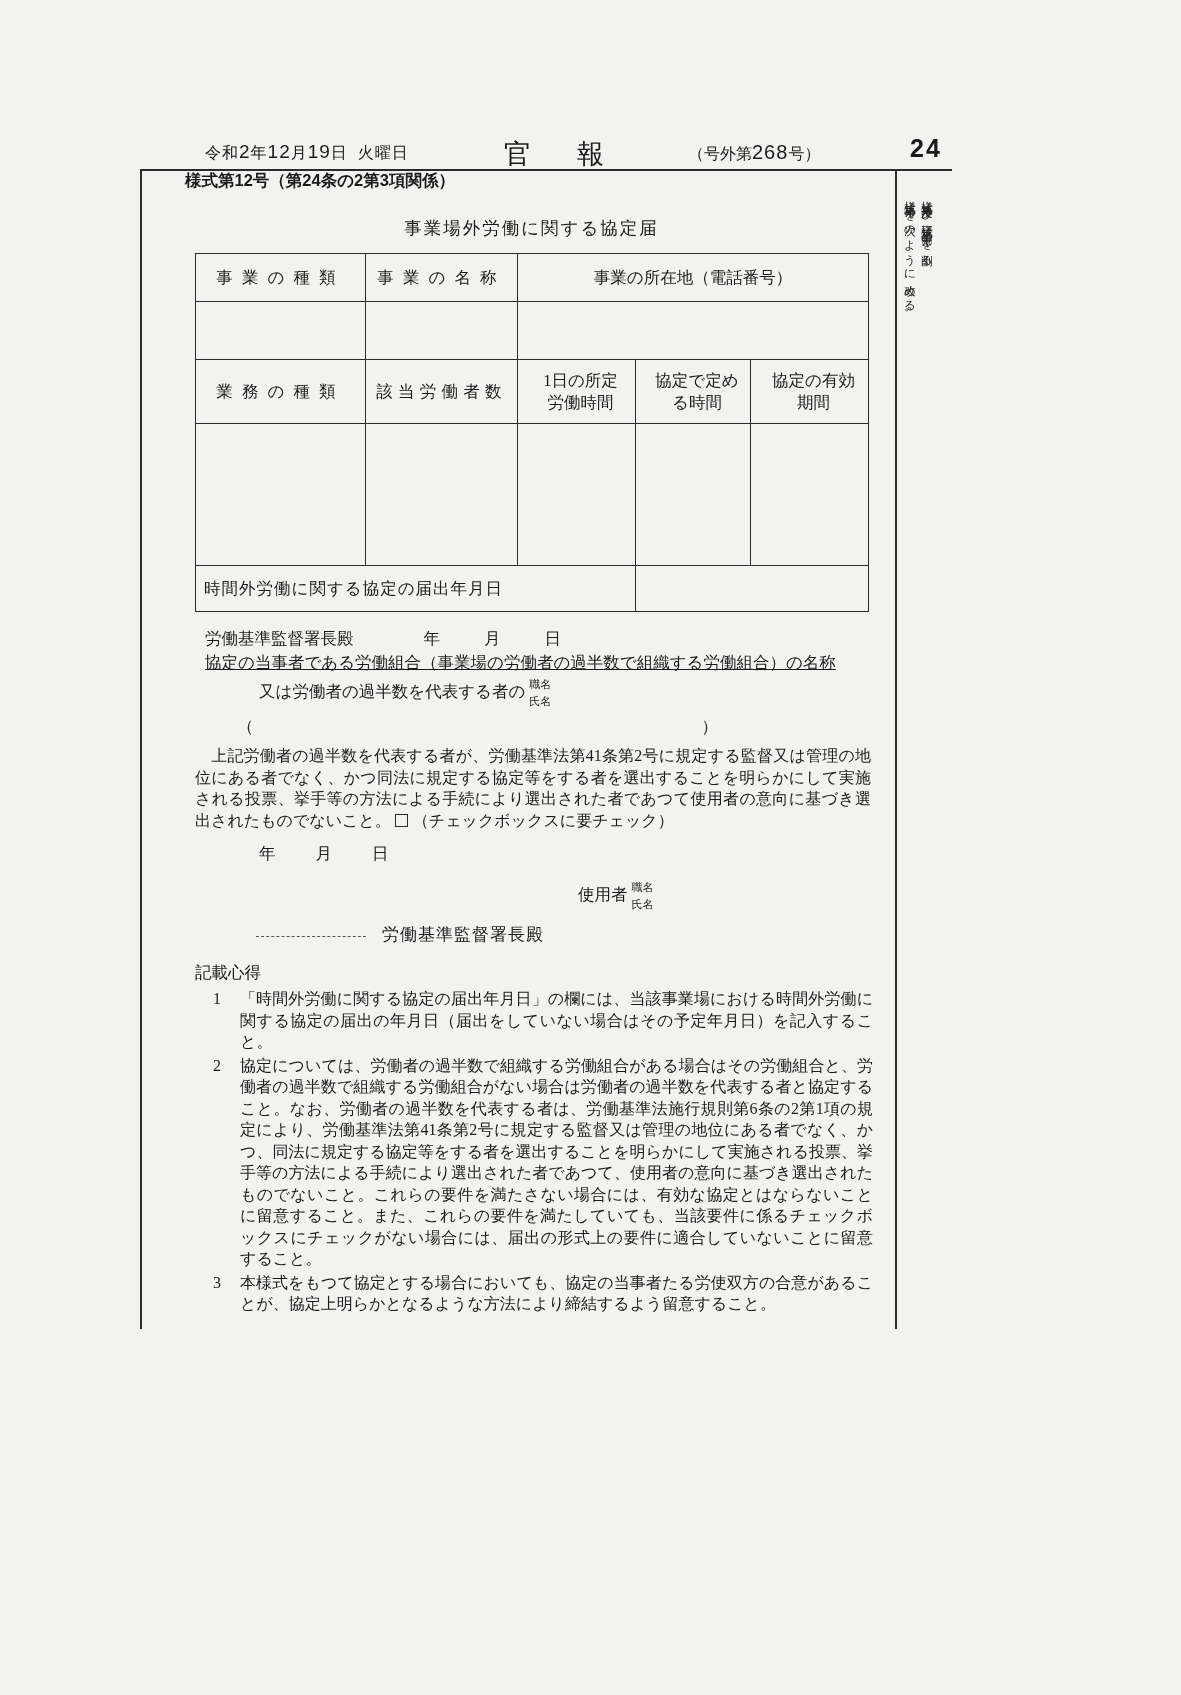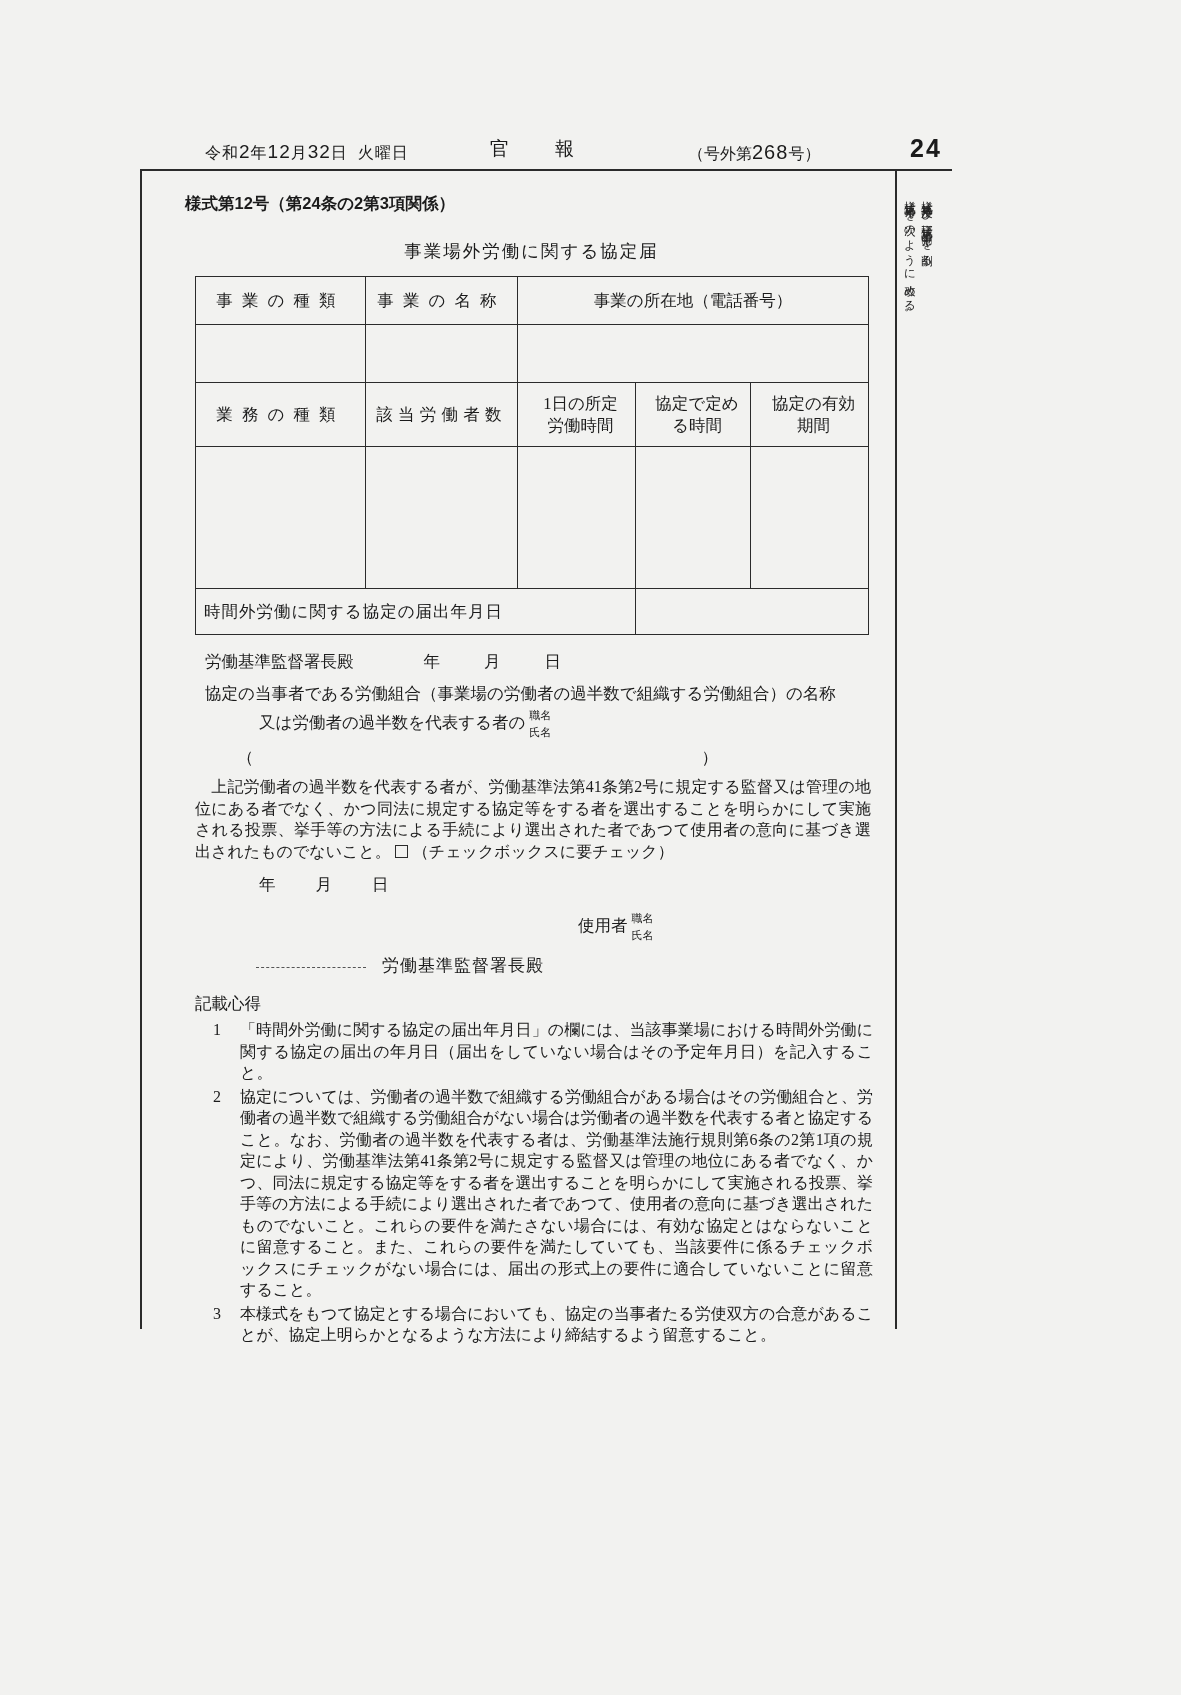--- a/index.html
+++ b/index.html
@@ -10,53 +10,53 @@
     width: 1181px; height: 1695px;
     background: #f2f2f0;
     font-family: "Liberation Serif", "DejaVu Serif", serif;
     color: #1b1b1b;
     overflow: hidden;
   }
   
   .h-date { position:absolute; left:205px; top:141px; font-size:16px; letter-spacing:1px; }
   .h-num  { font-family:"Liberation Sans","DejaVu Sans",sans-serif; font-size:19px; letter-spacing:1px; }
   .h-week { margin-left:10px; }
-  .h-title { position:absolute; left:490px; top:136px; font-size:19px; letter-spacing:46px; margin-right:-46px; }
+  .h-title { position:absolute; left:504px; top:136px; font-size:27px; letter-spacing:46px; margin-right:-46px; }
   .h-issue { position:absolute; left:688px; top:141px; font-size:16px; }
   .h-issue-num { font-family:"Liberation Sans","DejaVu Sans",sans-serif; font-size:20px; letter-spacing:1px; }
   .h-page { position:absolute; left:903px; top:134px; font-family:"Liberation Sans","DejaVu Sans",sans-serif; font-size:25px; font-weight:bold; letter-spacing:2px;margin-left:7px; }
   .h-rule { position:absolute; left:140px; top:169px; width:812px; border-top:2px solid #2b2b2b; }
   .v-left  { position:absolute; left:140px; top:169px; height:1160px; border-left:2px solid #2b2b2b; }
   .v-right { position:absolute; left:895px; top:169px; height:1160px; border-left:2px solid #2b2b2b; }
   
   .margin-note { position:absolute; left:901px; top:192px; height:430px; writing-mode:vertical-rl; font-size:11.5px; letter-spacing:1.5px; line-height:17px; color:#222; }
   .margin-note span { display:block; }
   
-  .content { position:absolute; left:141px; top:187px; width:755px; }
+  .content { position:absolute; left:141px; top:164px; width:755px; }
   .form-label { margin:6px 0 0 44px; font-family:"Liberation Sans","DejaVu Sans",sans-serif; font-weight:bold; font-size:16.5px; }
   .form-title { margin:24px 0 0 54px; width:673px; text-align:center; font-size:17.5px; letter-spacing:2px; }
   
   table.form-table { margin:13px 0 0 54px; width:673px; border-collapse:collapse; table-layout:fixed; }
   table.form-table td { border:1.8px solid #2b2b2b; font-size:16.5px; vertical-align:middle; text-align:center; padding:0; }
   tr.r1 td { height:48px; }
   tr.r2 td { height:58px; }
   tr.r3 td { height:64px; }
   tr.r4 td { height:142px; }
   tr.r5 td { height:46px; }
   .spread  { letter-spacing:0.55em; }
   .spread2 { letter-spacing:0.32em; }
   .tl { white-space:pre-line; text-align:left; padding-left:8px !important; line-height:22px; }
   .footer-label { text-align:left !important; padding-left:8px !important; letter-spacing:1px; }
   
   .bodyline { font-size:16.5px; line-height:22px; }
   .l-seiritsu { margin:16px 0 0 64px; }
   .ymd1 { margin-left:70px; }
   .ymd  { margin-left:44px; }
   .ymd2 { margin-left:40px; }
-  .l-union { margin:10px 0 0 64px; }
+  .l-union { margin:2px 0 0 64px;text-decoration:underline; }
   .l-rep { margin:2px 0 0 118px; height:38px; }
   .stacked { display:inline-block; vertical-align:middle; font-size:11px; line-height:17px; margin-left:4px; }
   .l-method { margin:3px 0 0 64px; }
   .l-paren { margin:2px 0 0 96px; }
   .paren-blank { display:inline-block; width:448px; }
   .cbx-para { margin:7px 0 0 54px; width:676px; font-size:16px; line-height:21.5px; text-align:justify; }
   .cbx { display:inline-block; width:13px; height:13px; border:1.8px solid #2b2b2b; vertical-align:-1px; margin:0 5px 0 4px; }
   .l-date2 { margin:12px 0 0 118px; }
   .l-employer { margin:14px 0 0 437px; height:38px; }
   .l-submit { margin:6px 0 0 115px; font-size:17px; letter-spacing:1px; }
@@ -65,21 +65,21 @@
   .notes-title { margin:16px 0 0 54px; font-size:16.5px; }
   .note-items { margin:4px 0 0 54px; width:678px; }
   .note-item { position:relative; padding-left:45px; font-size:16px; line-height:21.5px; text-align:justify; margin-top:2px; }
   .note-num { position:absolute; left:18px; top:0; }
 </style>
 </head>
 <body>
 
 <div class="page">
 
-  <div class="h-date"><span>令和</span><span class="h-num">2</span><span>年</span><span class="h-num">12</span><span>月</span><span class="h-num">32</span><span>日</span><span class="h-week">火曜日</span></div>
+  <div class="h-date"><span>令和</span><span class="h-num">2</span><span>年</span><span class="h-num">12</span><span>月</span><span class="h-num">19</span><span>日</span><span class="h-week">火曜日</span></div>
 
   <div class="h-title">官報</div>
 
   <div class="h-issue"><span>（</span><span>号外第</span><span class="h-issue-num">268</span><span>号）</span></div>
 
   <div class="h-page">24</div>
 
   <div class="h-rule"></div>
   <div class="v-left"></div>
   <div class="v-right"></div>

